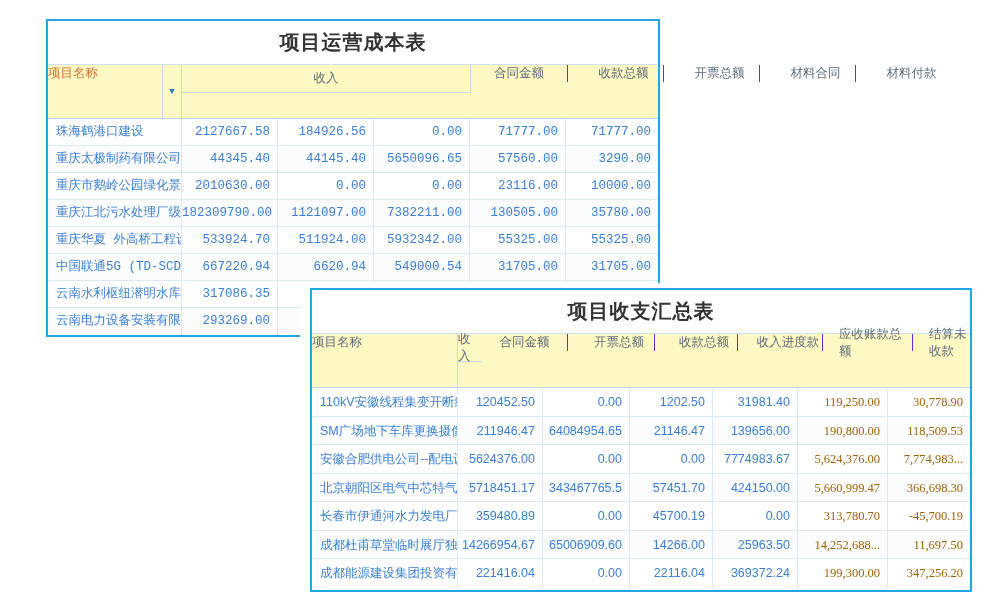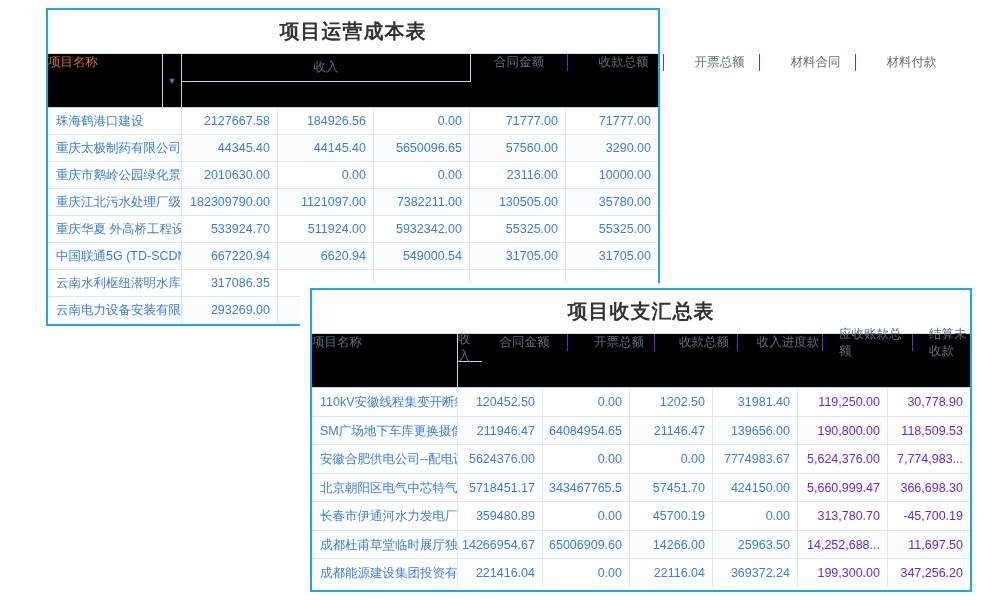--- a/index.html
+++ b/index.html
@@ -4,42 +4,42 @@
 <style>
   * { margin:0; padding:0; box-sizing:border-box; }
   html,body { width:1000px; height:600px; background:#ffffff; overflow:hidden;
     font-family:"Liberation Sans","DejaVu Sans",sans-serif; }
   .stage { position:relative; width:1000px; height:600px; background:#fff; }
 
   .tbl { border:2px solid #25a5e4; background:#fff; display:flex; flex-direction:column; }
   .tbl-title { display:flex; align-items:center; justify-content:center;
     background:#fdfefe; border-bottom:1px solid #cfe4f2;
     font-size:20px; font-weight:bold; color:#333; letter-spacing:1px; }
-  .hdr { display:flex; background:#000000; border-bottom:1px solid #bcd9ec; color:#5d6d7b; font-size:12.5px; }
+  .hdr { display:flex; background:#fef9c3; border-bottom:1px solid #bcd9ec; color:#5d6d7b; font-size:12.5px; }
   .hdr-name { display:flex; align-items:center; justify-content:center; }
   .hdr-arrowcol { display:flex; align-items:center; justify-content:center; border-left:1px solid #c2dcee; }
   .hdr-right { display:flex; flex-direction:row; border-left:1px solid #c2dcee; }
   .hdr-group-row { display:flex; height:28px; border-bottom:1px solid #c2dcee; }
   .hdr-group { display:flex; align-items:center; justify-content:center; }
   .hdr-group + .hdr-group { border-left:1px solid #c2dcee; }
   .hdr-sub-row { display:flex; height:17px; }
   .hdr-sub { display:flex; align-items:center; justify-content:center; }
   .hdr-sub + .hdr-sub { border-left:1px solid #6d28d9;padding-left:16px; }
 
   .rows { display:flex; flex-direction:column; }
   .row { display:flex; border-bottom:1px solid #dceaf5; background:#fff; }
   .row:nth-child(even) { background:#fafcfe; }
   .row:last-child { border-bottom:none; }
   .cell { font-size:12.5px; overflow:hidden; white-space:nowrap; display:block; line-height:inherit; }
   .c-name { color:#3b7fd6; padding-left:8px; }
   .c-num  { color:#3b7fd6; text-align:right; padding-right:7px; border-left:1px solid #dceaf5; }
-  .c-dark { color:#6d28d9; }
+  .c-dark { color:#a16207;font-family:Liberation Serif, serif; }
 
   
-  #cost-table { position:absolute; left:46px; top:8px; width:614px; height:318px; }
+  #cost-table { position:absolute; left:46px; top:19px; width:614px; height:318px;font-family:Liberation Mono, monospace; }
   #cost-table .tbl-title { height:44px; }
   #cost-table .hdr { height:54px; }
   #cost-table .hdr-name { width:114px; }
   #cost-table .hdr-name { color:#cd7332; }
   #cost-table .hdr-arrowcol { width:19px; }
   #cost-table .hdr-right { width:477px; }
   #cost-table .g-income { width:288px; }
   #cost-table .g-empty  { flex:1; }
   #cost-table .hdr-sub { width:96px; }
   #cost-table .hdr-sub:last-child { flex:1; }

